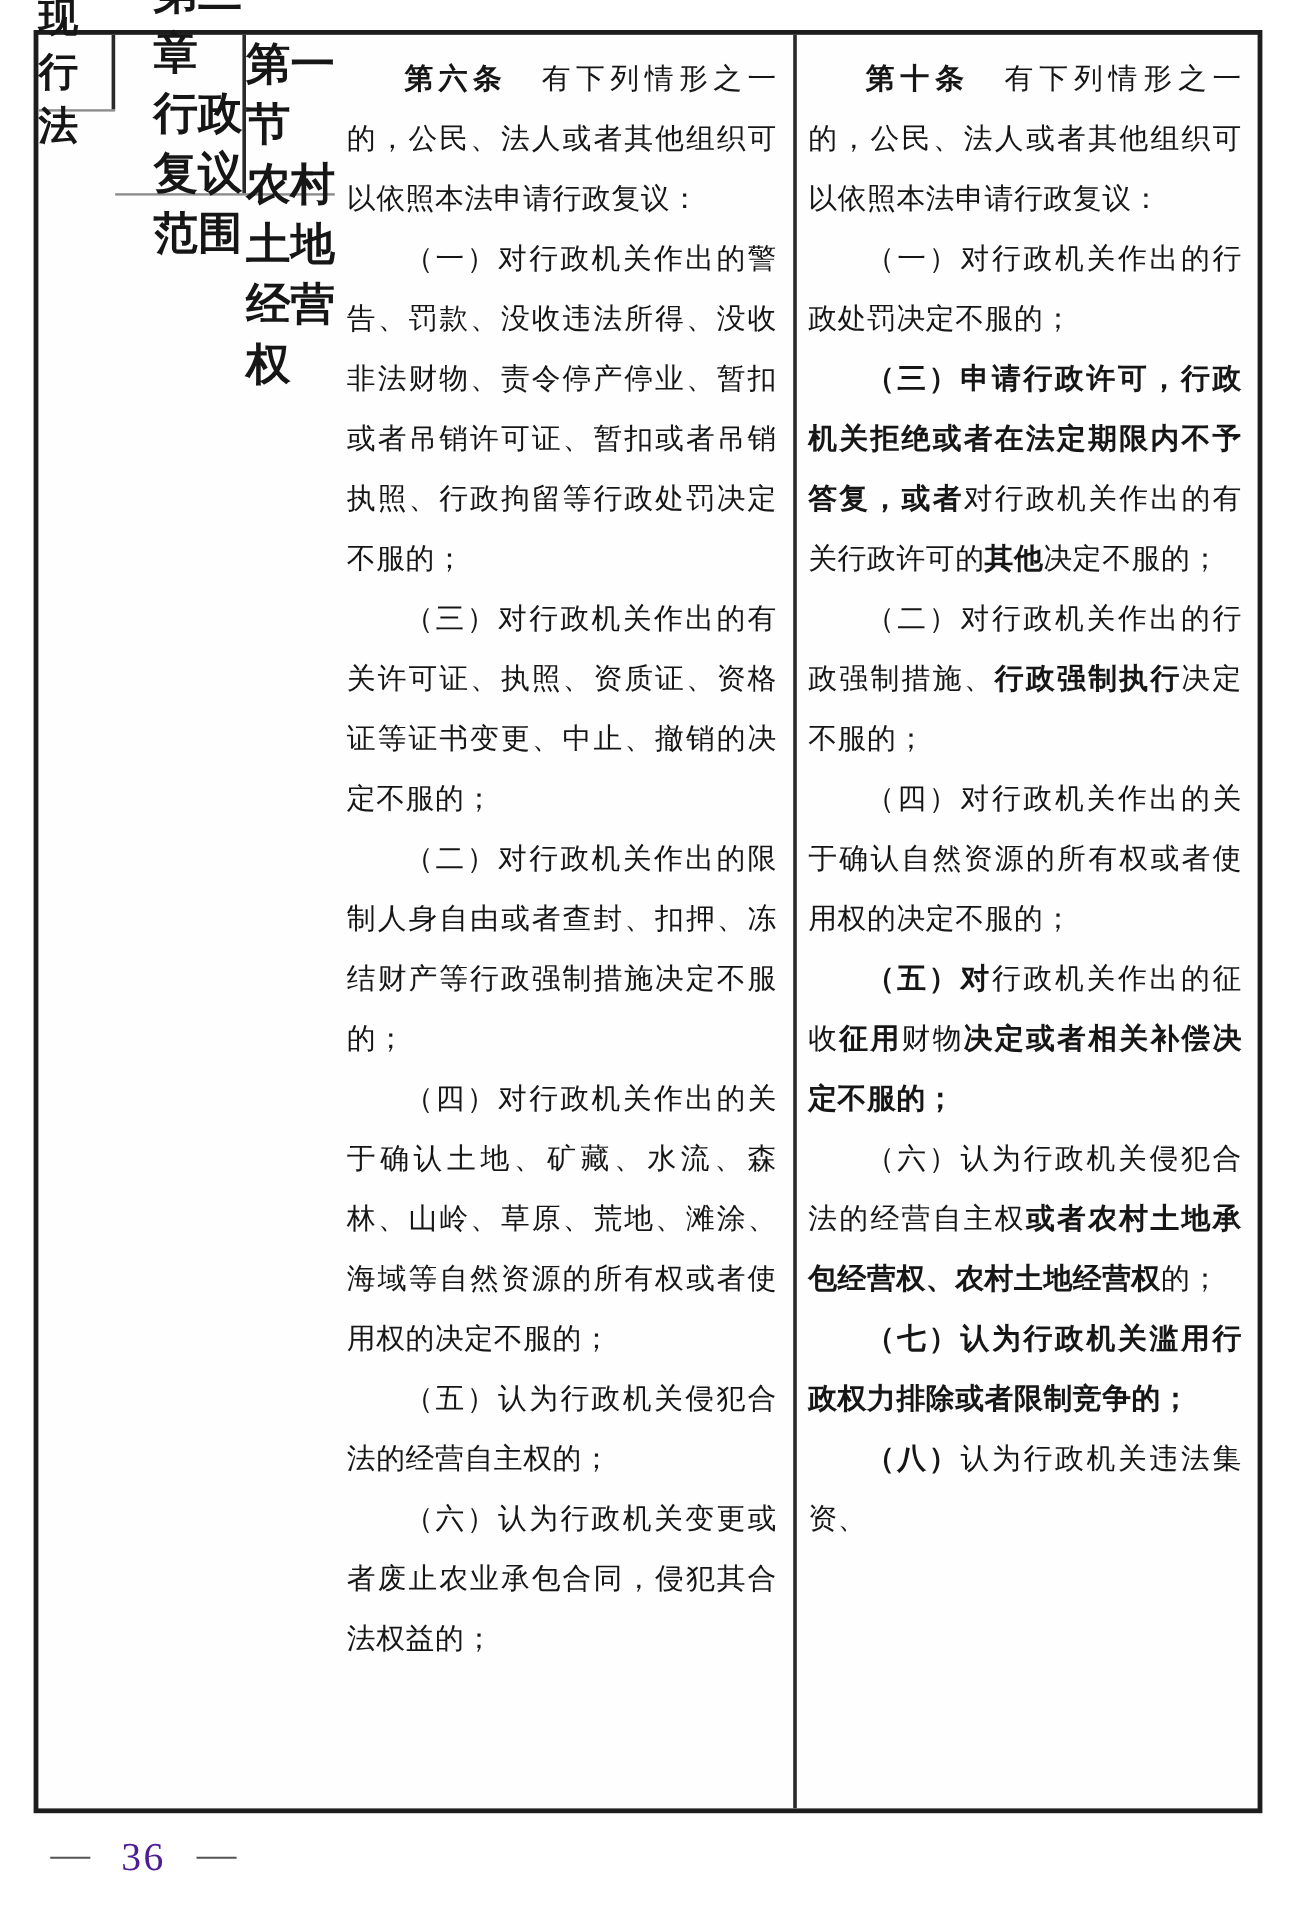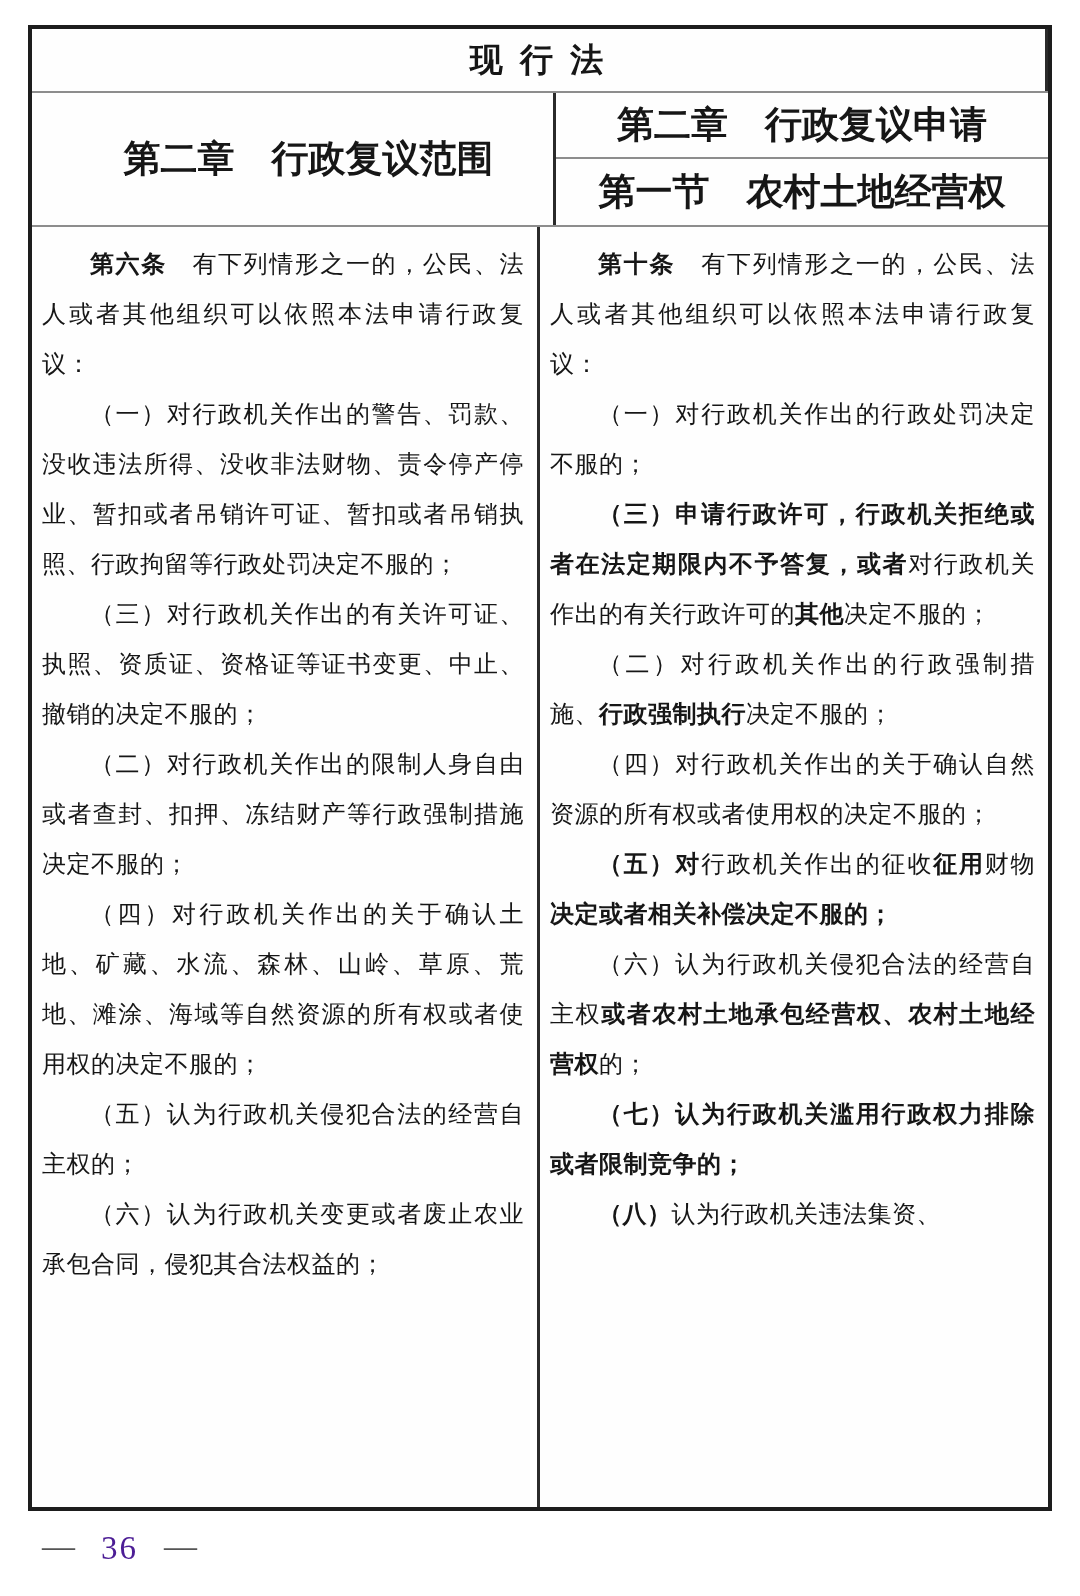--- a/index.html
+++ b/index.html
@@ -9,21 +9,21 @@
     width:1080px; height:1596px;
     background:#ffffff;
     color:#161616;
     font-family:"Liberation Serif", serif;
     overflow:hidden;
   }
   .lawtable {
     position:absolute; left:28px; top:25px;
     width:1024px; height:1486px;
     border:4px solid #1d1d1d;
-    display:flex; flex-direction:column;
+    display:flex; flex-direction:row;
     background:#fefefe;
   }
   .row-header {
     height:64px; flex:0 0 64px;
     display:flex;
     border-bottom:2px solid #8d8d8d;
   }
   .hcell {
     flex:1 1 50%;
     display:flex; align-items:center; justify-content:center;
@@ -80,21 +80,20 @@
 
   <div class="lawtable">
 
     <div class="row-header">
       <div class="hcell vdiv">现 行 法</div>
     </div>
 
     <div class="row-chapter">
       <div class="chcell vdiv">第二章　行政复议范围</div>
       <div class="chcell chcell-right">
-        <div class="subrow subrow-top">第二章　行政复议申请</div>
         <div class="subrow">第一节　农村土地经营权</div>
       </div>
     </div>
 
     <div class="row-body">
       <div class="bodycell vdiv">
           <p class="para"><span class="b">第六条</span><span>　有下列情形之一的，公民、法人或者其他组织可以依照本法申请行政复议：</span></p>
           <p class="para"><span>（一）对行政机关作出的警告、罚款、没收违法所得、没收非法财物、责令停产停业、暂扣或者吊销许可证、暂扣或者吊销执照、行政拘留等行政处罚决定不服的；</span></p>
           <p class="para"><span>（三）对行政机关作出的有关许可证、执照、资质证、资格证等证书变更、中止、撤销的决定不服的；</span></p>
           <p class="para"><span>（二）对行政机关作出的限制人身自由或者查封、扣押、冻结财产等行政强制措施决定不服的；</span></p>

